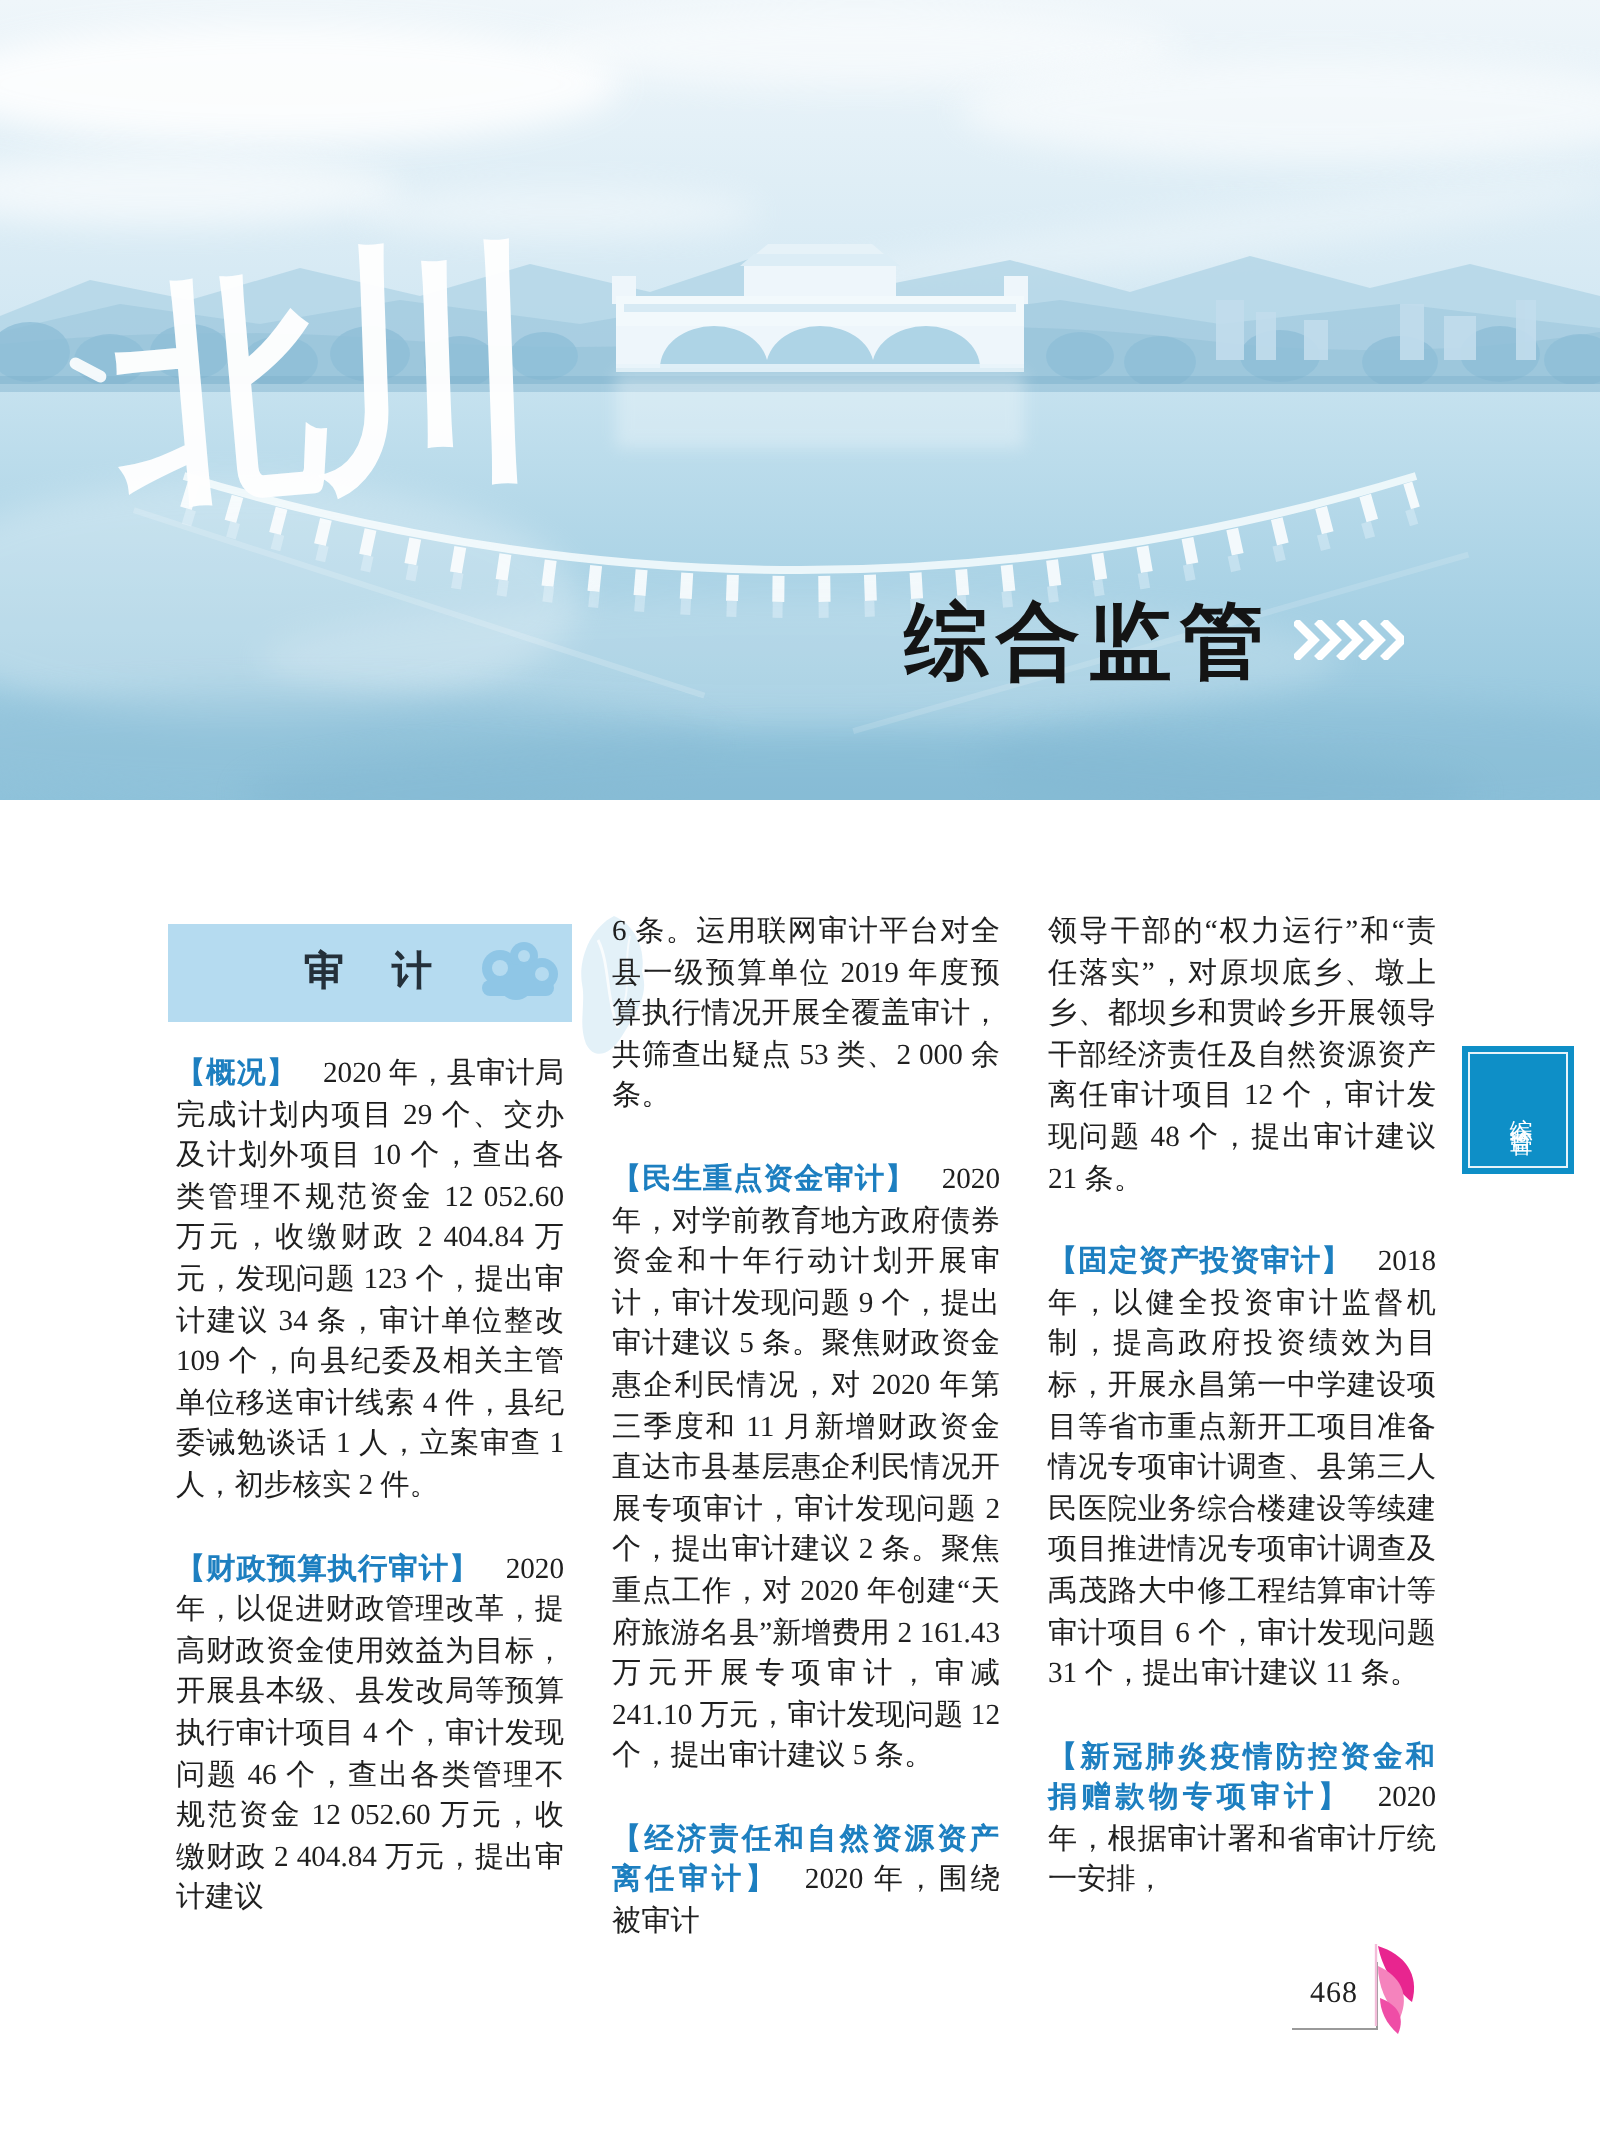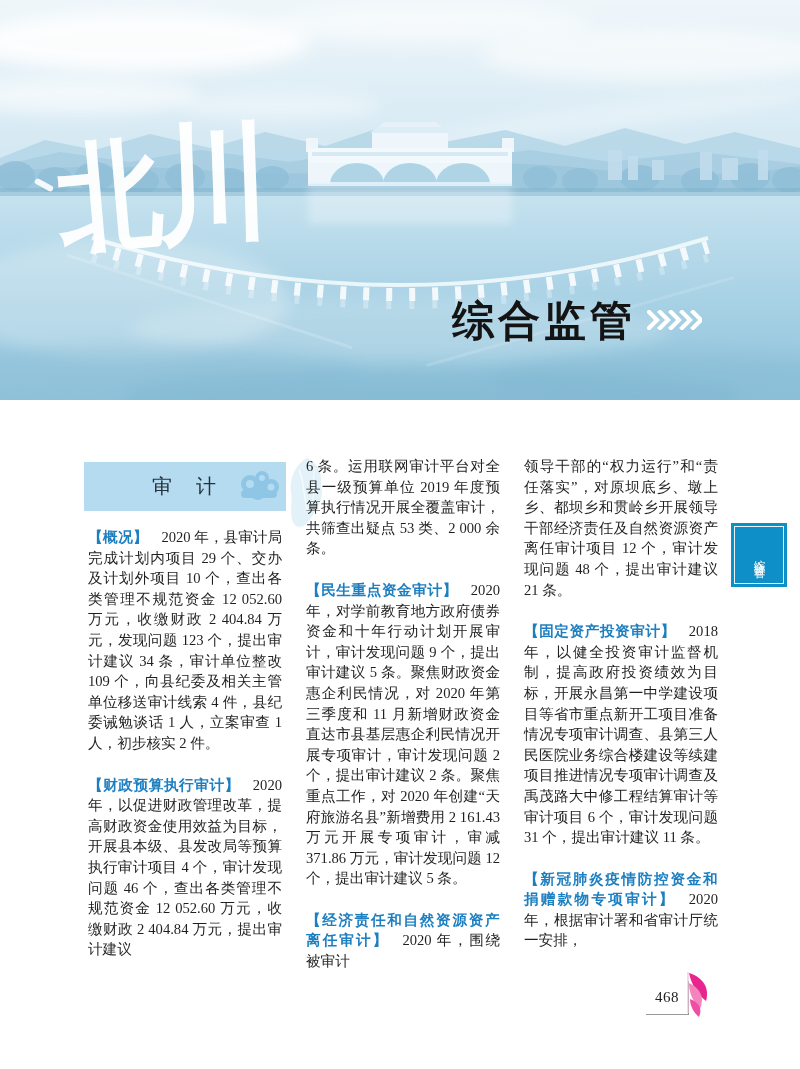--- a/index.html
+++ b/index.html
@@ -20,21 +20,21 @@
   .arrows{position:absolute;left:647px;top:310px;}
   
   .content{position:absolute;left:84px;top:452px;width:638px;display:flex;gap:16px;}
   .col{width:202px;font-size:14.6px;line-height:20.6px;text-align:justify;color:#1f1f1f;}
   .para{margin:4px;}
   .para + .para{margin-top:21px;}
   .entry-head{color:#1d7fc0;font-weight:bold;font-family:"Liberation Sans",sans-serif;
     margin-right:13px;letter-spacing:.5px;}
   .audit-box{height:49px;background:#b5dbf0;margin:10px 0 16px 0;position:relative;
     display:flex;align-items:center;justify-content:center;}
-  .audit-box-title{font-family:"Liberation Sans",sans-serif;font-weight:normal;font-size:20px;
+  .audit-box-title{font-family:"Liberation Sans",sans-serif;font-weight:bold;font-size:20px;
     color:#24303a;letter-spacing:2px;}
   .cloud-icon{position:absolute;right:2px;top:4px;}
   .map-watermark{position:absolute;left:287px;top:456px;opacity:.55;}
   
   .side-tab{position:absolute;left:731px;top:523px;width:56px;height:64px;background:#0e8fc7;}
   .side-tab-inner{position:absolute;left:3px;top:3px;right:3px;bottom:3px;
     border:1px solid rgba(255,255,255,.9);display:flex;align-items:center;justify-content:center;}
   .side-tab-label{writing-mode:vertical-rl;text-orientation:upright;color:#ffffff;
     font-size:11.5px;letter-spacing:2.5px;font-family:"Liberation Sans",sans-serif;}
   
@@ -183,21 +183,21 @@
           </g>
         </svg>
       </span>
     </div>
     <p class="para"><span class="entry-head">【概况】</span><span>2020 年，县审计局完成计划内项目 29 个、交办及计划外项目 10 个，查出各类管理不规范资金 12 052.60 万元，收缴财政 2 404.84 万元，发现问题 123 个，提出审计建议 34 条，审计单位整改 109 个，向县纪委及相关主管单位移送审计线索 4 件，县纪委诫勉谈话 1 人，立案审查 1 人，初步核实 2 件。</span></p>
     <p class="para"><span class="entry-head">【财政预算执行审计】</span><span>2020 年，以促进财政管理改革，提高财政资金使用效益为目标，开展县本级、县发改局等预算执行审计项目 4 个，审计发现问题 46 个，查出各类管理不规范资金 12 052.60 万元，收缴财政 2 404.84 万元，提出审计建议</span></p>
   </div>
 
   <div class="col">
     <p class="para"><span>6 条。运用联网审计平台对全县一级预算单位 2019 年度预算执行情况开展全覆盖审计，共筛查出疑点 53 类、2 000 余条。</span></p>
-    <p class="para"><span class="entry-head">【民生重点资金审计】</span><span>2020 年，对学前教育地方政府债券资金和十年行动计划开展审计，审计发现问题 9 个，提出审计建议 5 条。聚焦财政资金惠企利民情况，对 2020 年第三季度和 11 月新增财政资金直达市县基层惠企利民情况开展专项审计，审计发现问题 2 个，提出审计建议 2 条。聚焦重点工作，对 2020 年创建“天府旅游名县”新增费用 2 161.43 万元开展专项审计，审减 371.86 万元，审计发现问题 12 个，提出审计建议 5 条。</span></p>
+    <p class="para"><span class="entry-head">【民生重点资金审计】</span><span>2020 年，对学前教育地方政府债券资金和十年行动计划开展审计，审计发现问题 9 个，提出审计建议 5 条。聚焦财政资金惠企利民情况，对 2020 年第三季度和 11 月新增财政资金直达市县基层惠企利民情况开展专项审计，审计发现问题 2 个，提出审计建议 2 条。聚焦重点工作，对 2020 年创建“天府旅游名县”新增费用 2 161.43 万元开展专项审计，审减 241.10 万元，审计发现问题 12 个，提出审计建议 5 条。</span></p>
     <p class="para"><span class="entry-head">【经济责任和自然资源资产离任审计】</span><span>2020 年，围绕被审计</span></p>
   </div>
 
   <div class="col">
     <p class="para"><span>领导干部的“权力运行”和“责任落实”，对原坝底乡、墩上乡、都坝乡和贯岭乡开展领导干部经济责任及自然资源资产离任审计项目 12 个，审计发现问题 48 个，提出审计建议 21 条。</span></p>
     <p class="para"><span class="entry-head">【固定资产投资审计】</span><span>2018 年，以健全投资审计监督机制，提高政府投资绩效为目标，开展永昌第一中学建设项目等省市重点新开工项目准备情况专项审计调查、县第三人民医院业务综合楼建设等续建项目推进情况专项审计调查及禹茂路大中修工程结算审计等审计项目 6 个，审计发现问题 31 个，提出审计建议 11 条。</span></p>
     <p class="para"><span class="entry-head">【新冠肺炎疫情防控资金和捐赠款物专项审计】</span><span>2020 年，根据审计署和省审计厅统一安排，</span></p>
   </div>
 
 </div>

